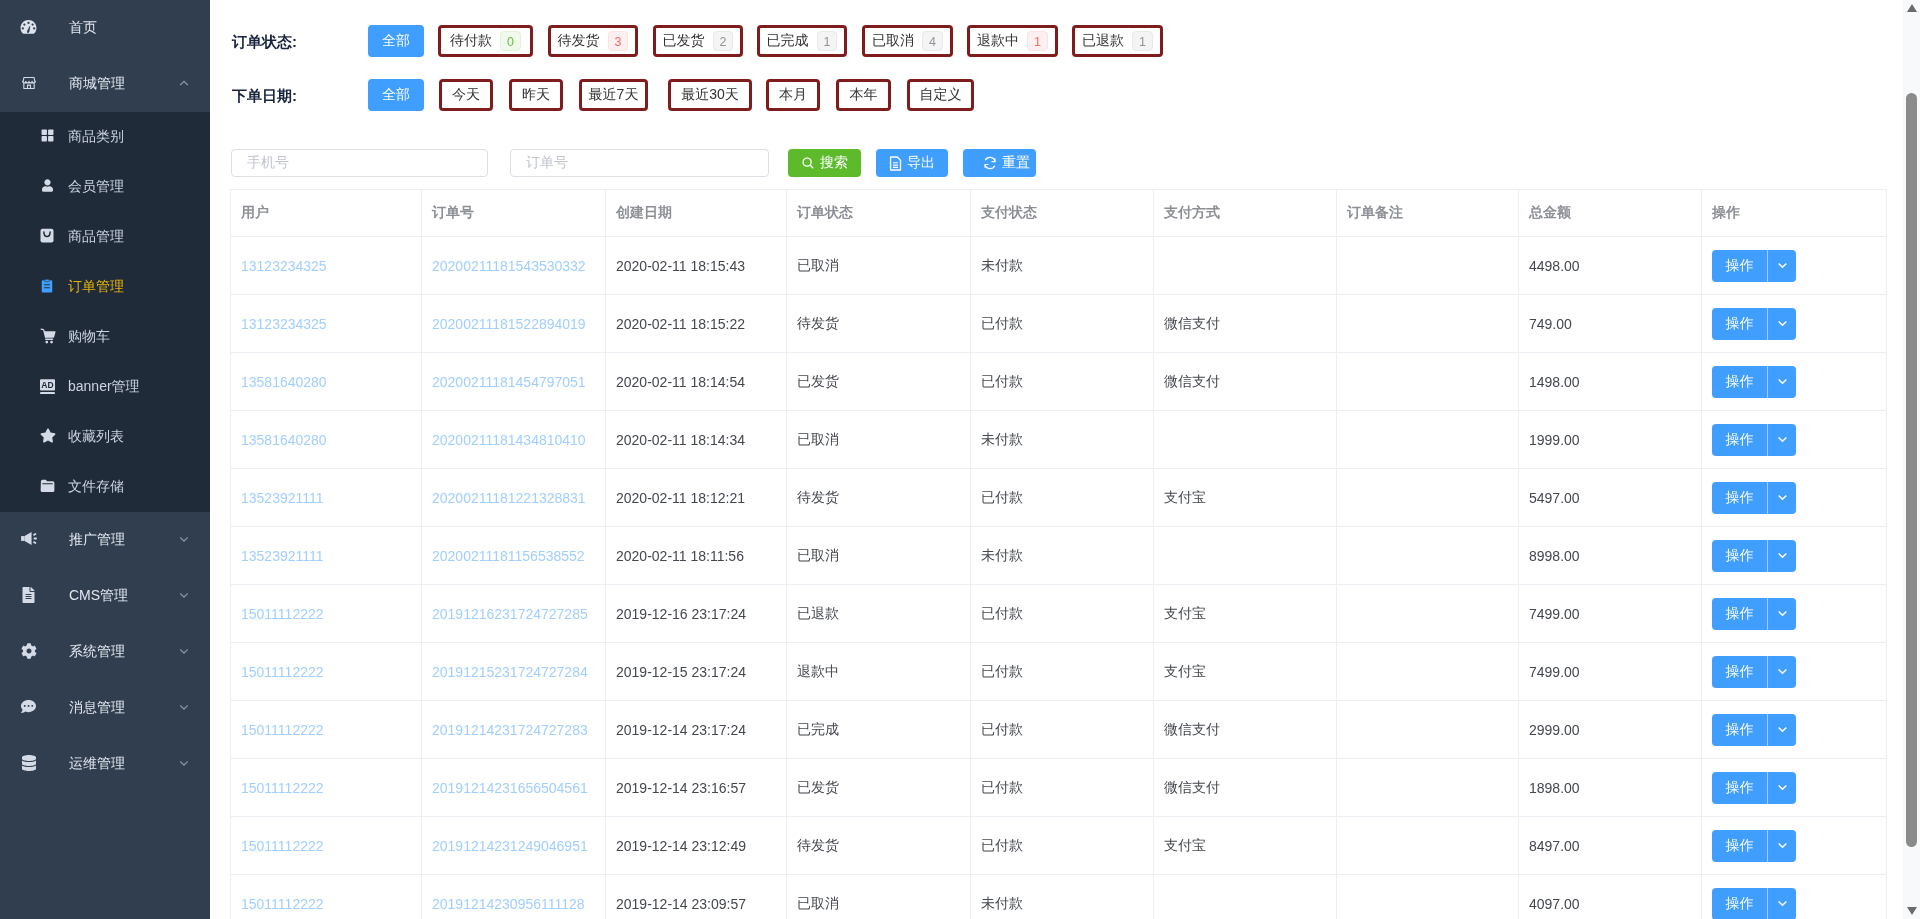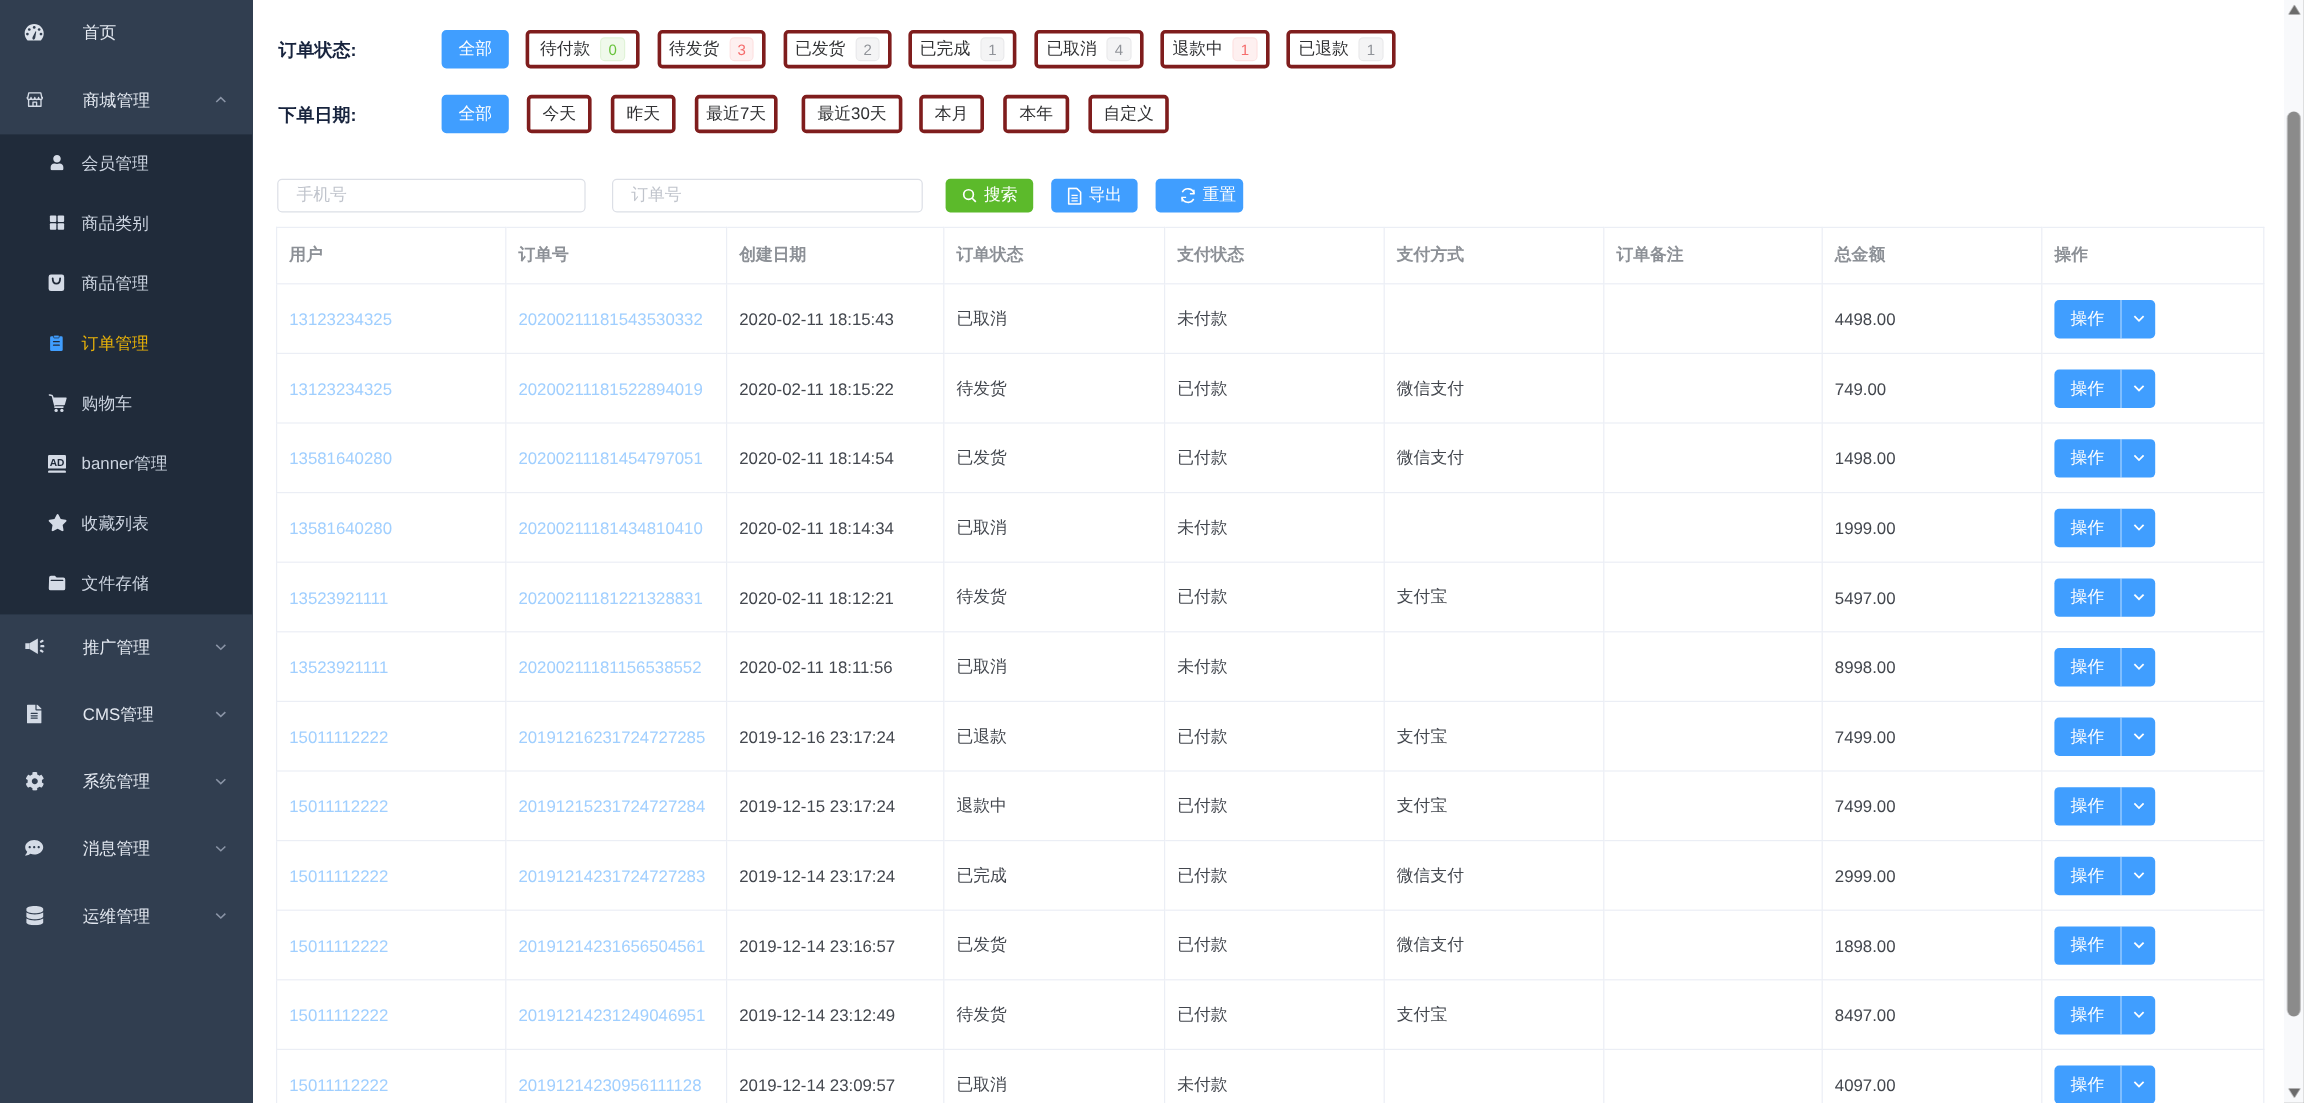--- a/index.html
+++ b/index.html
@@ -72,33 +72,33 @@
           <path d="M5.1 12.6v6.8h13.8v-6.8"></path>
           <path d="M10 19.4v-4.6h4v4.6"></path>
         </svg></span>
       <span class="mt">商城管理</span>
       <span class="arr"><svg width="12" height="12" viewBox="0 0 12 12" fill="none" stroke="#8a94a6" stroke-width="1.3">
           <path d="M2.2 8 6 4.4 9.8 8"></path>
         </svg></span>
     </div>
   <div class="submenu">
     <div class="s-item">
-        <span class="mi"><svg width="11" height="13" viewBox="0 0 448 512">
-            <path fill="#d4dbe6" d="M224 256c70.7 0 128-57.3 128-128S294.7 0 224 0 96 57.3 96 128s57.3 128 128 128zm89.6 32h-16.7c-22.2 10.2-46.9 16-72.9 16s-50.6-5.8-72.9-16h-16.7C60.2 288 0 348.2 0 422.4V464c0 26.5 21.5 48 48 48h352c26.5 0 48-21.5 48-48v-41.6c0-74.2-60.2-134.4-134.4-134.4z"></path>
-          </svg></span>
-        <span class="mt">会员管理</span>
-      </div>
-    <div class="s-item">
         <span class="mi"><svg width="15" height="15" viewBox="0 0 24 24" fill="#d4dbe6">
             <rect x="2.5" y="2.5" width="8.6" height="8.6" rx="1.2"></rect>
             <rect x="12.9" y="2.5" width="8.6" height="8.6" rx="1.2"></rect>
             <rect x="2.5" y="12.9" width="8.6" height="8.6" rx="1.2"></rect>
             <rect x="12.9" y="12.9" width="8.6" height="8.6" rx="1.2"></rect>
           </svg></span>
         <span class="mt">商品类别</span>
+      </div>
+    <div class="s-item">
+        <span class="mi"><svg width="11" height="13" viewBox="0 0 448 512">
+            <path fill="#d4dbe6" d="M224 256c70.7 0 128-57.3 128-128S294.7 0 224 0 96 57.3 96 128s57.3 128 128 128zm89.6 32h-16.7c-22.2 10.2-46.9 16-72.9 16s-50.6-5.8-72.9-16h-16.7C60.2 288 0 348.2 0 422.4V464c0 26.5 21.5 48 48 48h352c26.5 0 48-21.5 48-48v-41.6c0-74.2-60.2-134.4-134.4-134.4z"></path>
+          </svg></span>
+        <span class="mt">会员管理</span>
       </div>
     <div class="s-item">
         <span class="mi"><svg width="14" height="15" viewBox="0 0 14 15">
             <rect x="0.5" y="0.8" width="13" height="13.8" rx="2" fill="#d4dbe6"></rect>
             <path d="M3.9 3.9c0 2.9 1.2 4.5 3.1 4.5s3.1-1.6 3.1-4.5" fill="none" stroke="#202b3a" stroke-width="1.5" stroke-linecap="round"></path>
           </svg></span>
         <span class="mt">商品管理</span>
       </div>
     <div class="s-item active">
         <span class="mi"><svg width="12" height="14" viewBox="0 0 20 24">

